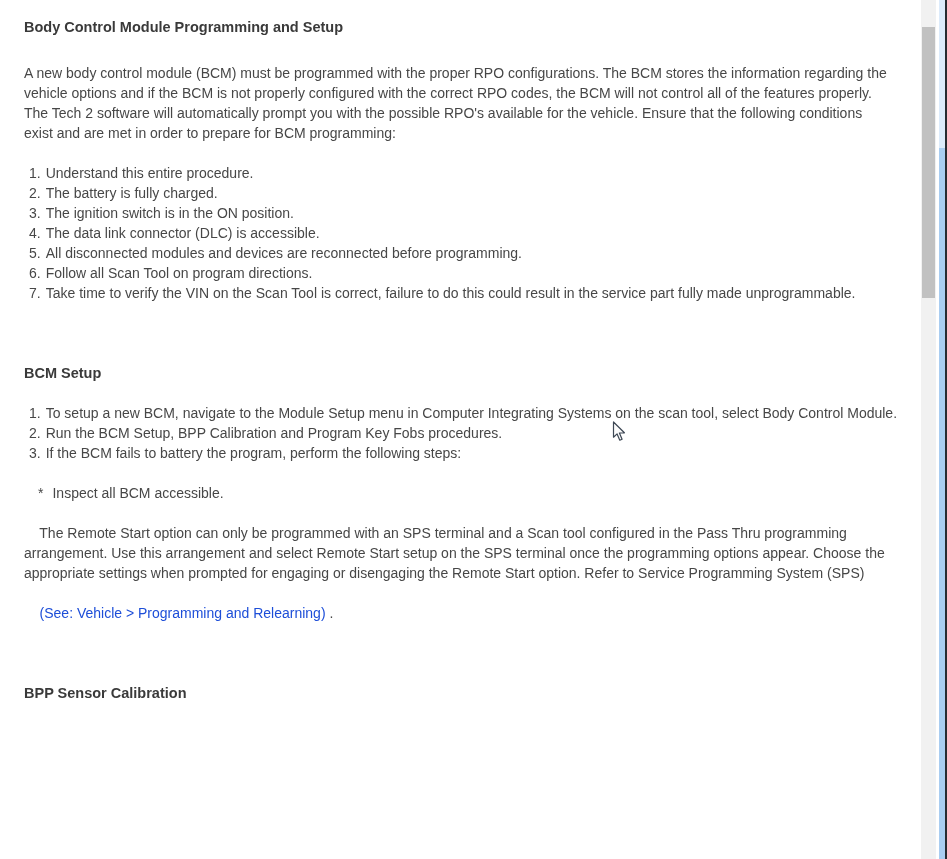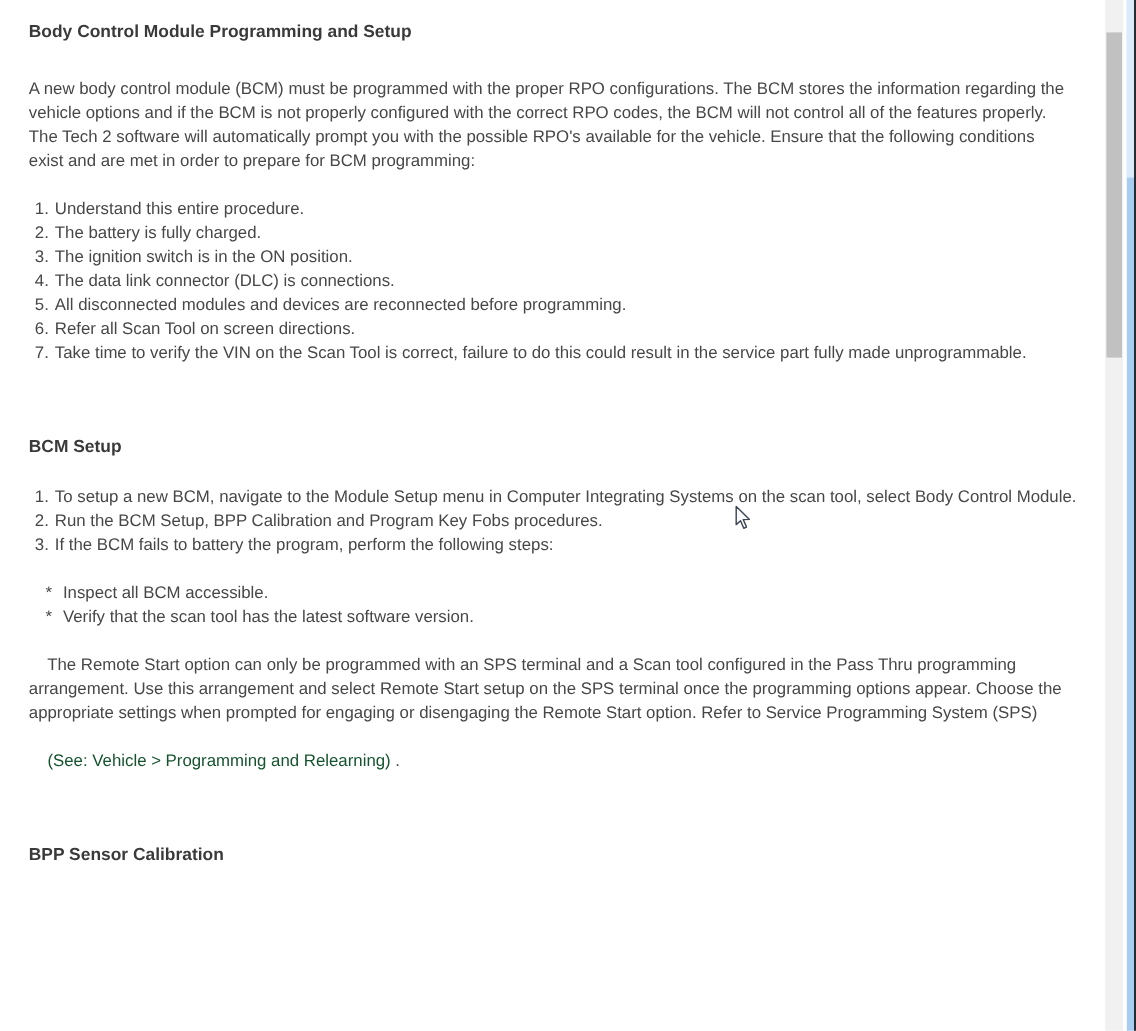--- a/index.html
+++ b/index.html
@@ -24,21 +24,21 @@
   .para{white-space:pre;margin:0 0 20px 0;}
   ol.numlist{
     list-style:none;margin:0 0 20px 0;padding:0 0 0 5px;
     counter-reset:li;
   }
   ol.numlist li{counter-increment:li;line-height:20px;white-space:pre;}
   ol.numlist li::before{content:counter(li) ".";margin-right:5px;}
   ul.starlist{list-style:none;margin:0;padding:0 0 0 14px;}
   ul.starlist li{line-height:20px;white-space:pre;}
   ul.starlist li::before{content:"*";margin-right:9px;}
-  .link{color:#14532d;text-decoration:none;cursor:pointer;}
+  .link{color:#1d4ed8;text-decoration:none;cursor:pointer;}
   
   .scrollbar{
     position:absolute;left:921px;top:0;width:15px;height:859px;
     background:#f1f1f1;
   }
   .scrollbar .thumb{
     position:absolute;left:1px;top:27px;width:13px;height:271px;
     background:#c1c1c1;
   }
   
@@ -65,37 +65,36 @@
 
   <div class="para">A new body control module (BCM) must be programmed with the proper RPO configurations. The BCM stores the information regarding the
 vehicle options and if the BCM is not properly configured with the correct RPO codes, the BCM will not control all of the features properly.
 The Tech 2 software will automatically prompt you with the possible RPO's available for the vehicle. Ensure that the following conditions
 exist and are met in order to prepare for BCM programming:</div>
 
   <ol class="numlist">
     <li>Understand this entire procedure.</li>
     <li>The battery is fully charged.</li>
     <li>The ignition switch is in the ON position.</li>
-    <li>The data link connector (DLC) is connections.</li>
+    <li>The data link connector (DLC) is accessible.</li>
     <li>All disconnected modules and devices are reconnected before programming.</li>
-    <li>Refer all Scan Tool on screen directions.</li>
+    <li>Follow all Scan Tool on program directions.</li>
     <li>Take time to verify the VIN on the Scan Tool is correct, failure to do this could result in the service part fully made unprogrammable.</li>
   </ol>
 
   <h3 class="gap-60">BCM Setup</h3>
 
   <ol class="numlist">
     <li>To setup a new BCM, navigate to the Module Setup menu in Computer Integrating Systems on the scan tool, select Body Control Module.</li>
     <li>Run the BCM Setup, BPP Calibration and Program Key Fobs procedures.</li>
     <li>If the BCM fails to battery the program, perform the following steps:</li>
   </ol>
 
   <ul class="starlist">
     <li>Inspect all BCM accessible.</li>
-    <li>Verify that the scan tool has the latest software version.</li>
   </ul>
 
 
   <div class="para">
     <span>The Remote Start option can only be programmed with an SPS terminal and a Scan tool configured in the Pass Thru programming
 arrangement. Use this arrangement and select Remote Start setup on the SPS terminal once the programming options appear. Choose the
 appropriate settings when prompted for engaging or disengaging the Remote Start option. Refer to Service Programming System (SPS)</span><br>
     <a class="link">(See: Vehicle &gt; Programming and Relearning)</a><span> .</span>
   </div>
 

